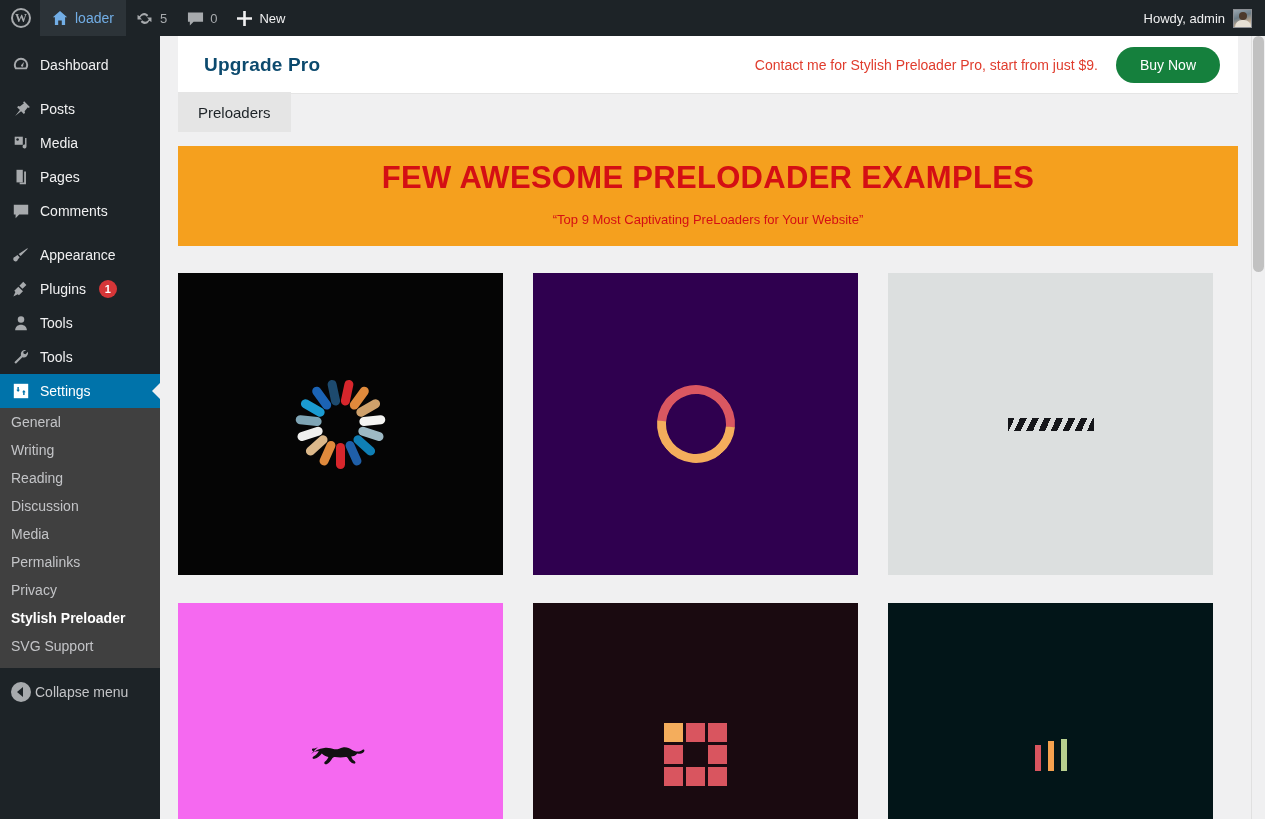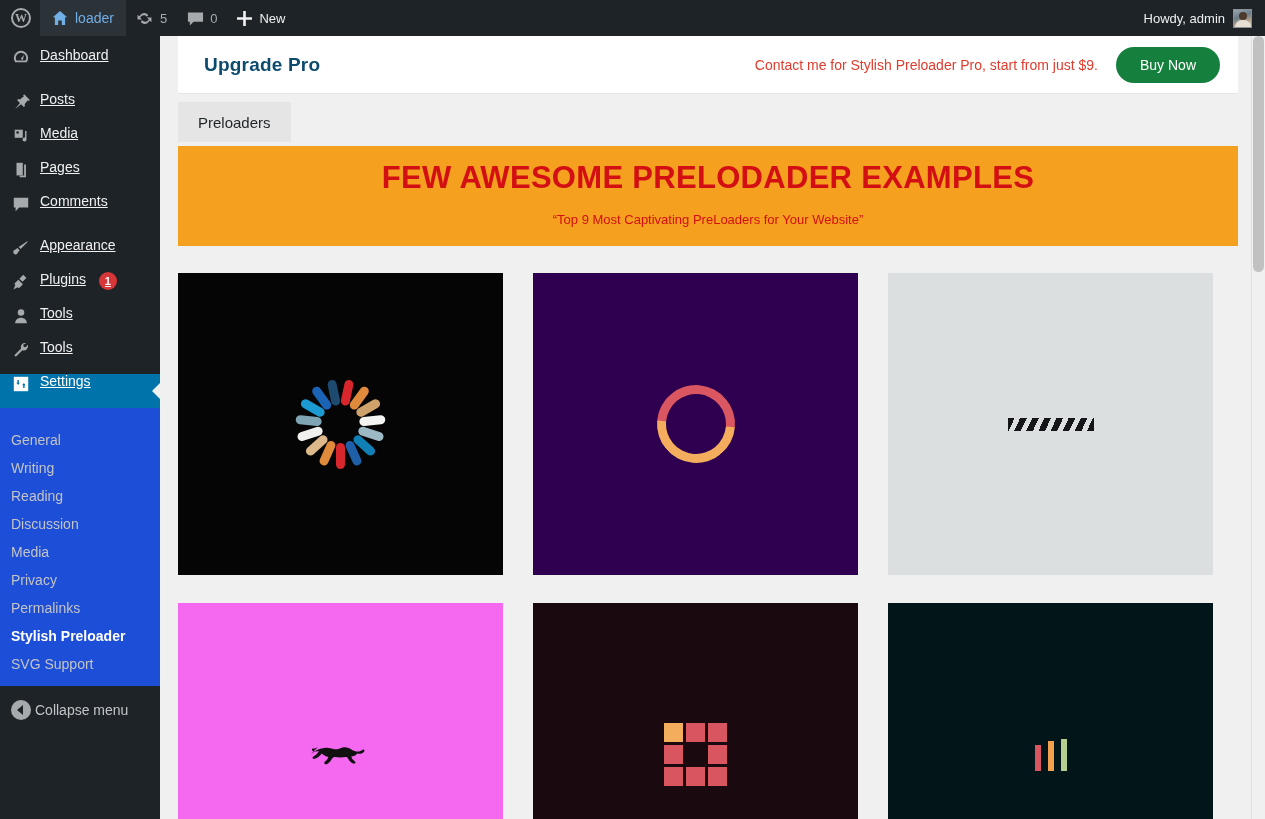--- a/index.html
+++ b/index.html
@@ -63,43 +63,42 @@
   #sidebar {
     position: absolute; top: 36px; left: 0;
     width: 160px; height: 783px;
     background: #1d2327;
     color: #f0f0f1;
     font-size: 14px;
     overflow: hidden;
   }
   .menu-top { padding-top: 12px; }
   .menu-item {
-    display: flex; align-items: flex-start; gap: 9px;
+    display: flex; align-items: center; gap: 9px;
     height: 34px; padding: 0 16px 0 11px;
     color: #f0f0f1;
     position: relative;
-    text-decoration: underline;
   }
   .menu-item .mi-label { line-height: 1; }
   .menu-sep { height: 10px; }
   .menu-item.active { background: #0073aa; color:#fff; }
   .menu-item.active::after{
     content:""; position:absolute; right:0; top:50%; transform:translateY(-50%);
     border-top:8px solid transparent; border-bottom:8px solid transparent;
     border-right:8px solid #f0f0f1;
   }
   .menu-ico { width:20px; height:20px; display:flex; align-items:center; justify-content:center; flex:0 0 20px; }
   .badge {
     display:inline-flex; align-items:center; justify-content:center;
     min-width:18px; height:18px; padding:0 5px;
     background:#d63638; color:#fff;
     border-radius:10px; font-size:11px; font-weight:600;
     margin-left:4px;
   }
-  .submenu { background:#1d4ed8; padding: 18px 0 8px 0; }
+  .submenu { background:#404040; padding: 0 0 8px 0; }
   .submenu-item {
     display:block; padding: 6px 0 6px 11px;
     font-size:14px; color:#c3c4c7; line-height:16px;
   }
   .submenu-item.current { color:#fff; font-weight:bold; }
   .collapse {
     display:flex; align-items:center; gap:4px;
     padding: 14px 0 0 11px; color:#c3c4c7; font-size:14px;
   }
   .collapse-ico {
@@ -135,21 +134,21 @@
   .upgrade-right { margin-left:auto; display:flex; align-items:center; gap:18px; padding-right:18px; }
   .upgrade-text { color:#e03c2d; font-size:14px; }
   .buy-now {
     background:#15803d; color:#fff; border:none;
     border-radius:22px; padding:10px 24px;
     font-size:14px; font-family:"Liberation Sans",sans-serif;
     cursor:pointer; white-space:nowrap;
   }
 
   
-  .tabs-row { position:absolute; left:18px; top:66px; width:1060px; height:40px; }
+  .tabs-row { position:absolute; left:18px; top:56px; width:1060px; height:40px; }
   .tab {
     display:inline-flex; align-items:center; justify-content:center;
     height:40px; padding:0 20px;
     background:#e5e5e5; color:#1d2327;
     font-size:15px; border:none;
     font-family:"Liberation Sans",sans-serif;
     cursor:pointer;
   }
 
   
@@ -394,22 +393,22 @@
       <span class="mi-label">Settings</span>
     </div>
   </div>
 
   <div class="submenu">
     <a class="submenu-item">General</a>
     <a class="submenu-item">Writing</a>
     <a class="submenu-item">Reading</a>
     <a class="submenu-item">Discussion</a>
     <a class="submenu-item">Media</a>
+    <a class="submenu-item">Permalinks</a>
     <a class="submenu-item">Privacy</a>
-    <a class="submenu-item">Permalinks</a>
     <a class="submenu-item current">Stylish Preloader</a>
     <a class="submenu-item">SVG Support</a>
   </div>
 
   <div class="collapse">
     <span class="collapse-ico"></span>
     <span>Collapse menu</span>
   </div>
 </div>
 

